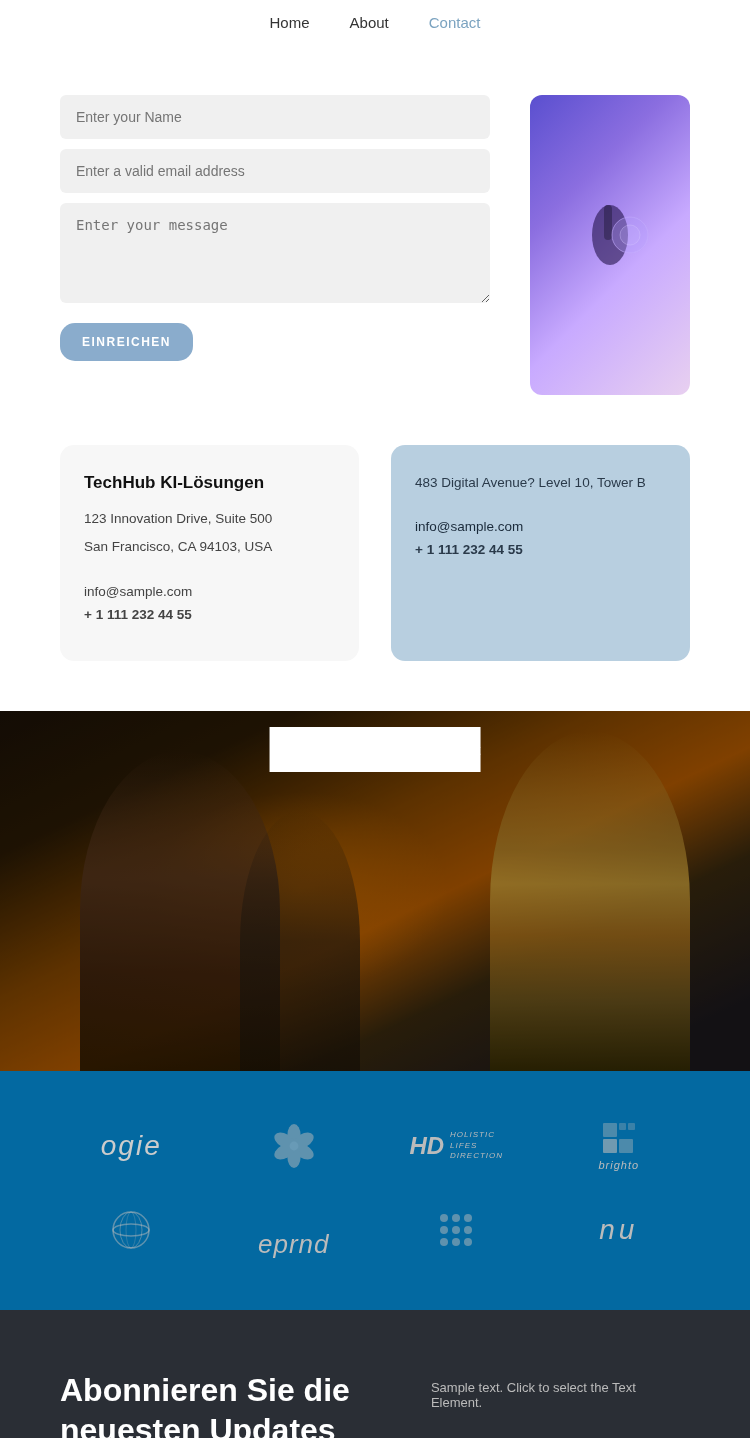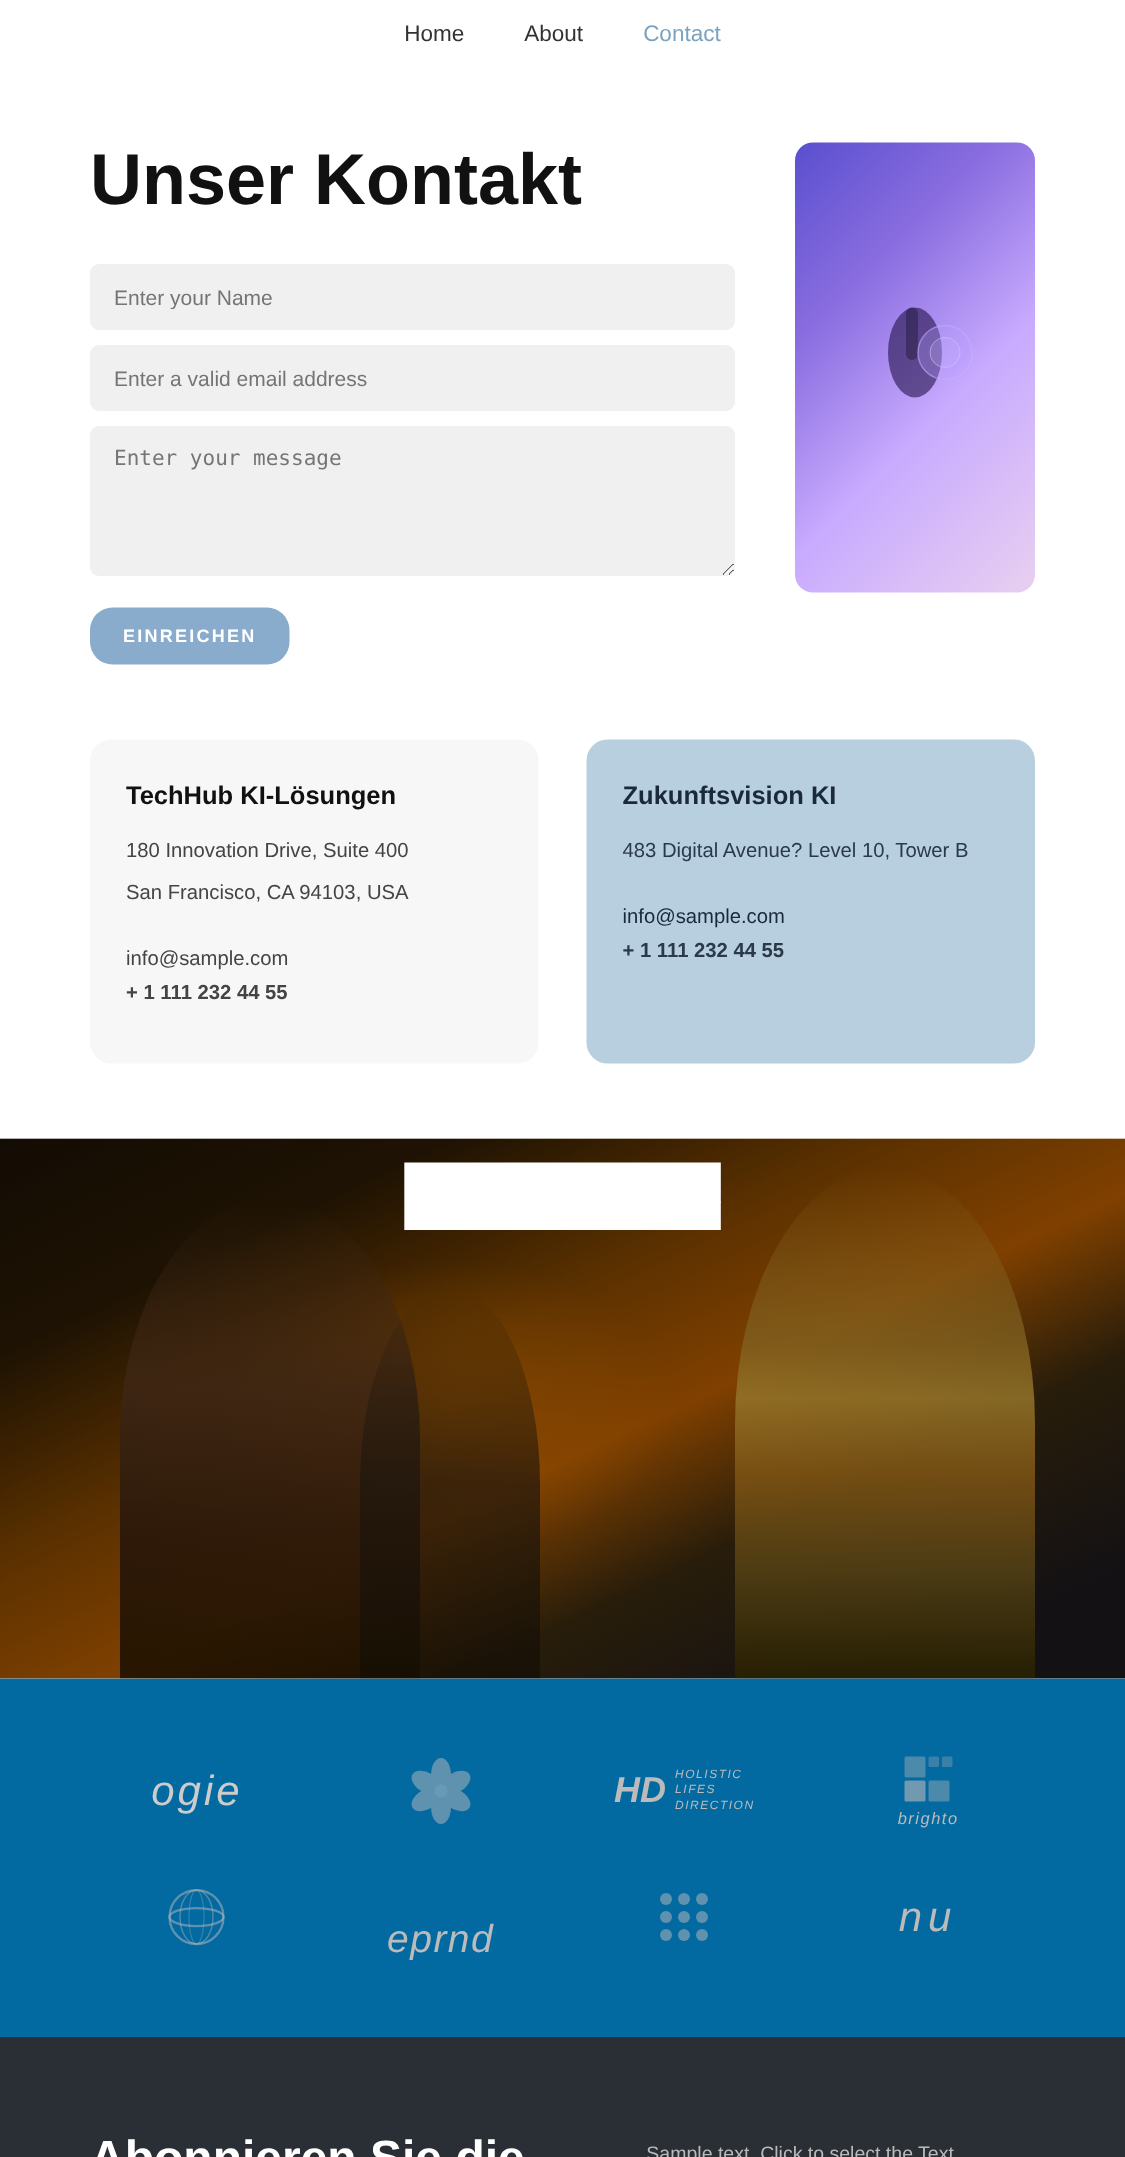--- a/index.html
+++ b/index.html
@@ -153,21 +153,20 @@
 <body>
 
 <nav>
   <a href="#">Home</a>
   <a href="#">About</a>
   <a href="#" class="active">Contact</a>
 </nav>
 
 <section class="contact-section">
   <div class="contact-form-side">
-    <h1>Unser Kontakt</h1>
     <input type="text" placeholder="Enter your Name" style="">
     <input type="email" placeholder="Enter a valid email address" style="">
     <textarea placeholder="Enter your message" style=""></textarea>
     <button class="submit-btn">EINREICHEN</button>
   </div>
   <div class="contact-image-side">
     <div class="img-placeholder">
       <svg viewBox="0 0 80 120" fill="none" xmlns="http://www.w3.org/2000/svg">
 
         <ellipse cx="40" cy="50" rx="18" ry="30" fill="#1a0a40" opacity="0.8"></ellipse>
@@ -176,28 +175,27 @@
         <circle cx="60" cy="50" r="18" fill="rgba(180,160,255,0.3)" stroke="rgba(200,180,255,0.6)" stroke-width="1"></circle>
         <circle cx="60" cy="50" r="10" fill="rgba(200,190,255,0.2)" stroke="rgba(220,210,255,0.8)" stroke-width="0.5"></circle>
       </svg>
     </div>
   </div>
 </section>
 
 <div class="cards-section">
   <div class="card">
     <h3>TechHub KI-Lösungen</h3>
-    <p>180 Innovation Drive, Suite 400</p>
+    <p>123 Innovation Drive, Suite 500</p>
     <p>San Francisco, CA 94103, USA</p>
     <br>
     <a href="#">info@sample.com</a>
     <p class="phone">+ 1 111 232 44 55</p>
   </div>
   <div class="card blue-card">
-    <h3>Zukunftsvision KI</h3>
     <p>483 Digital Avenue? Level 10, Tower B</p>
     <br>
     <a href="#">info@sample.com</a>
     <p class="phone">+ 1 111 232 44 55</p>
   </div>
 </div>
 
 <div class="banner-section">
   <div class="banner-bg">
     <div class="banner-figures">

